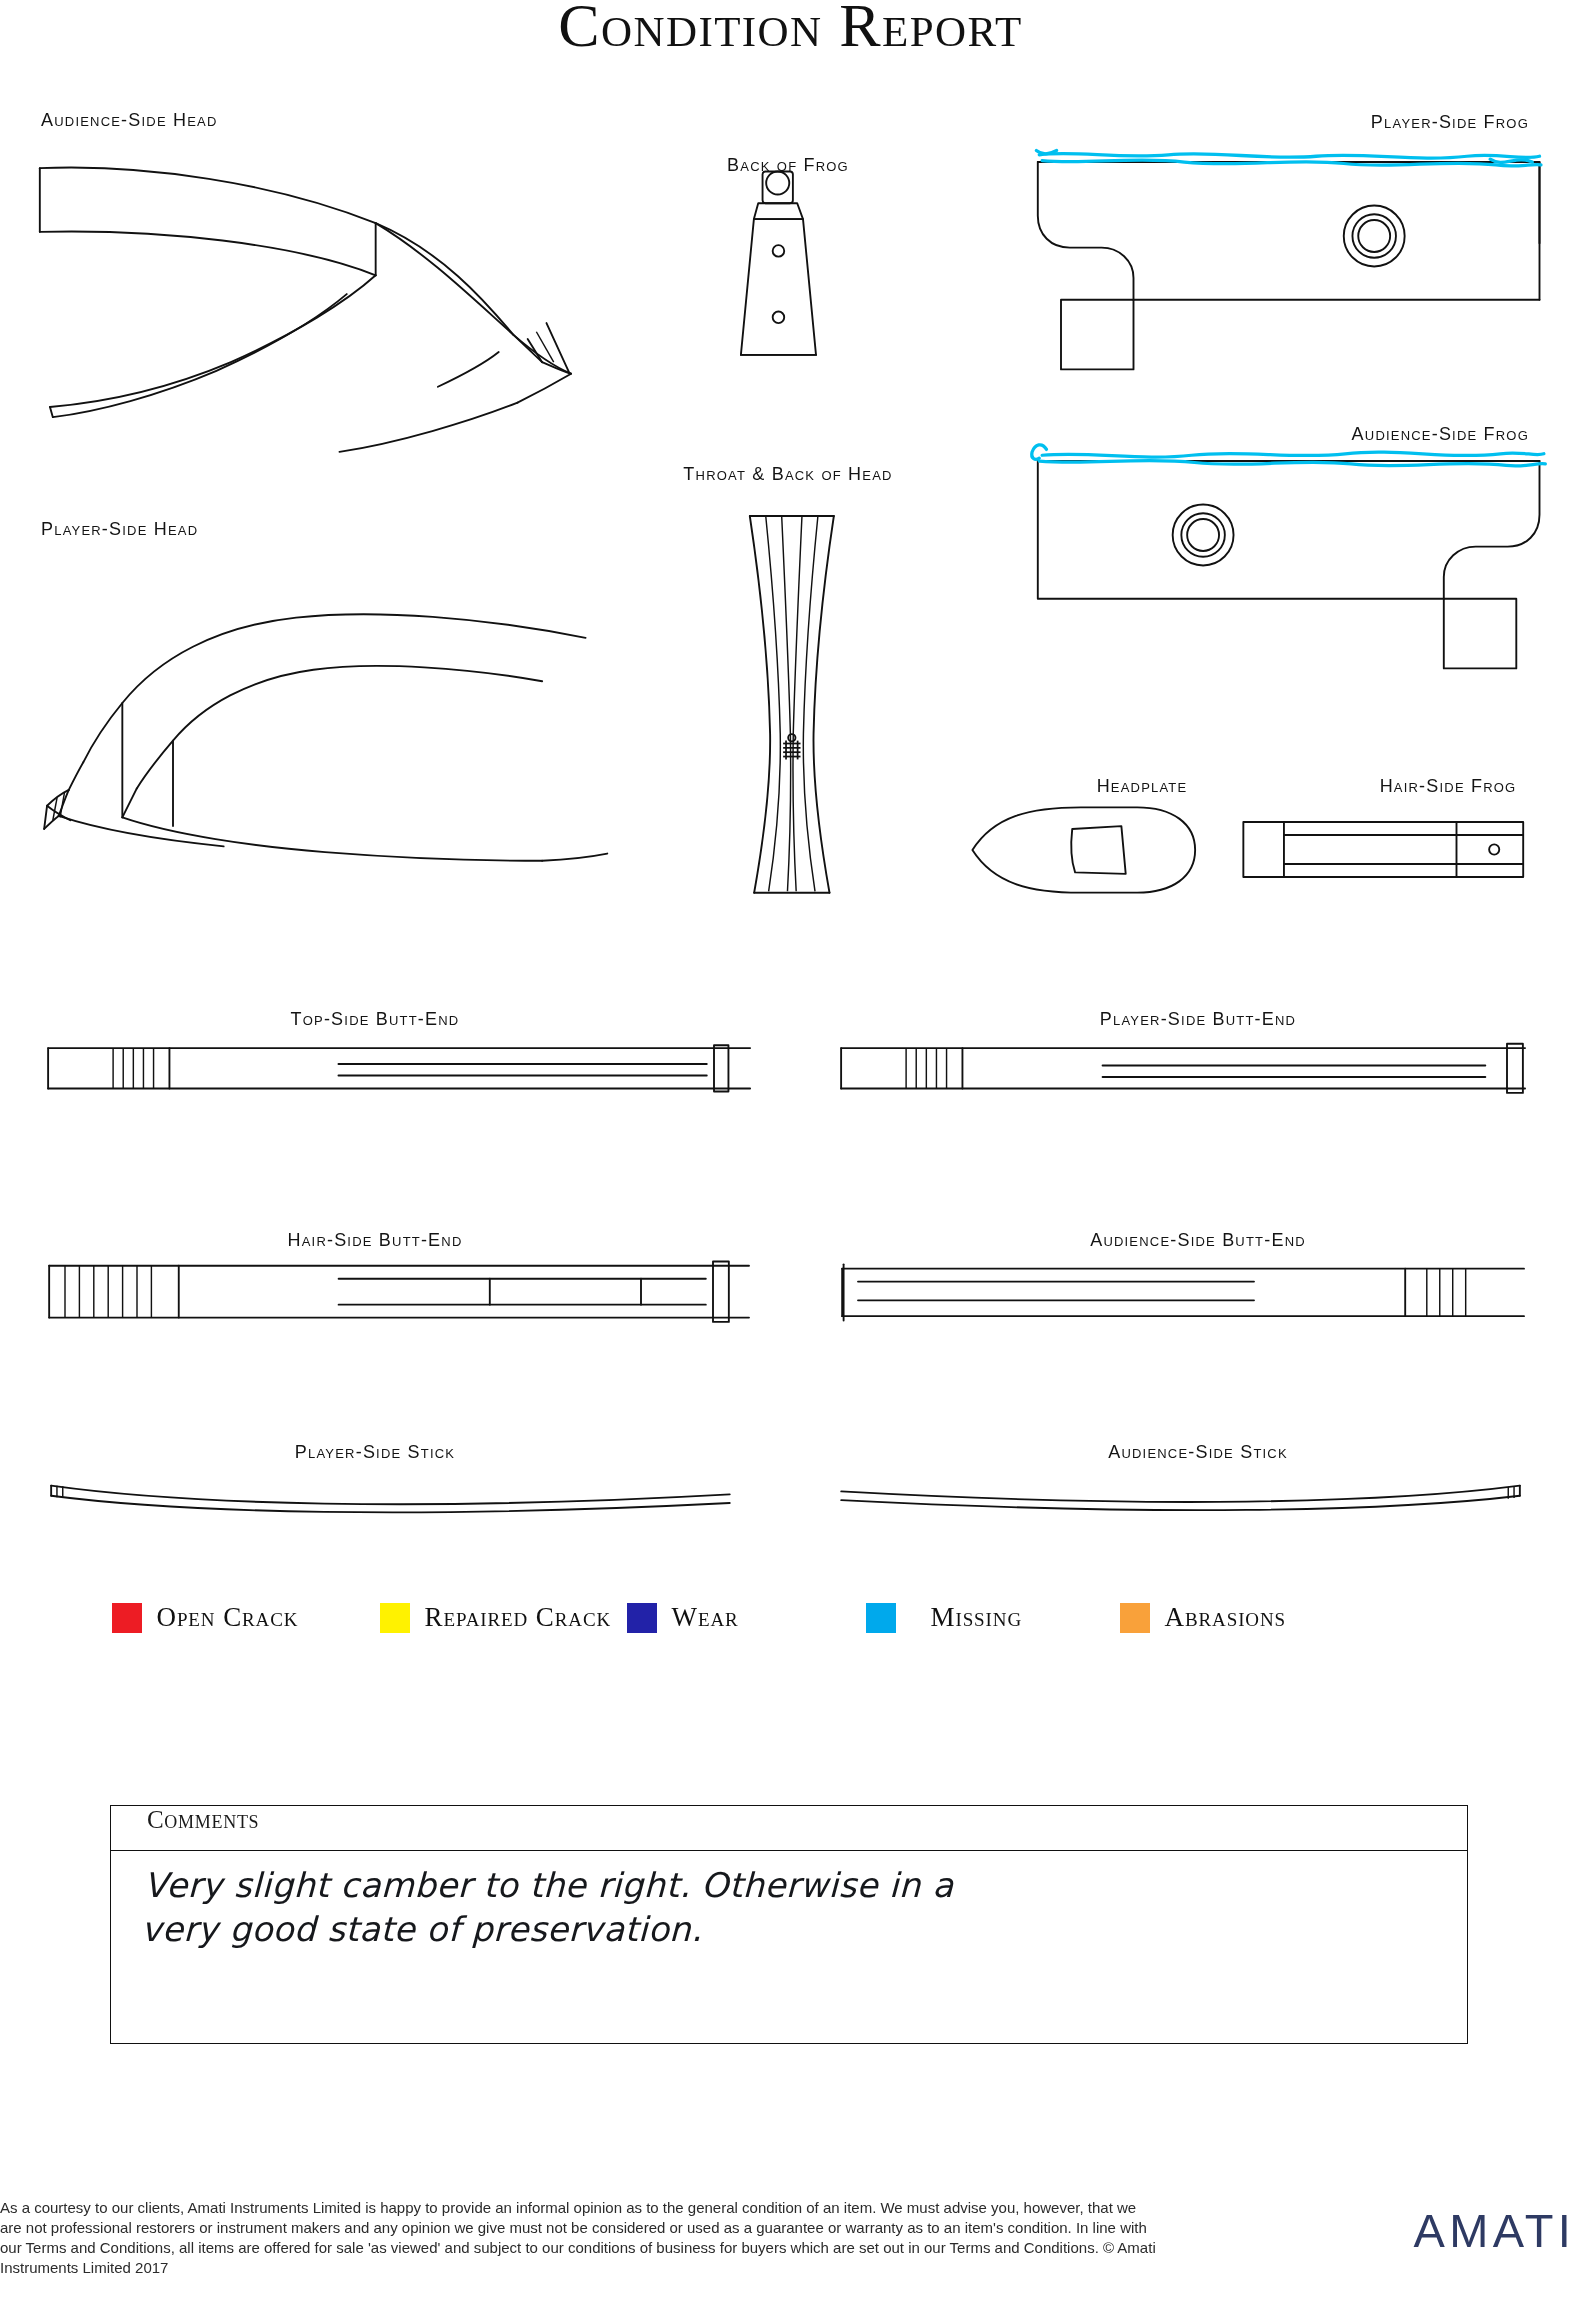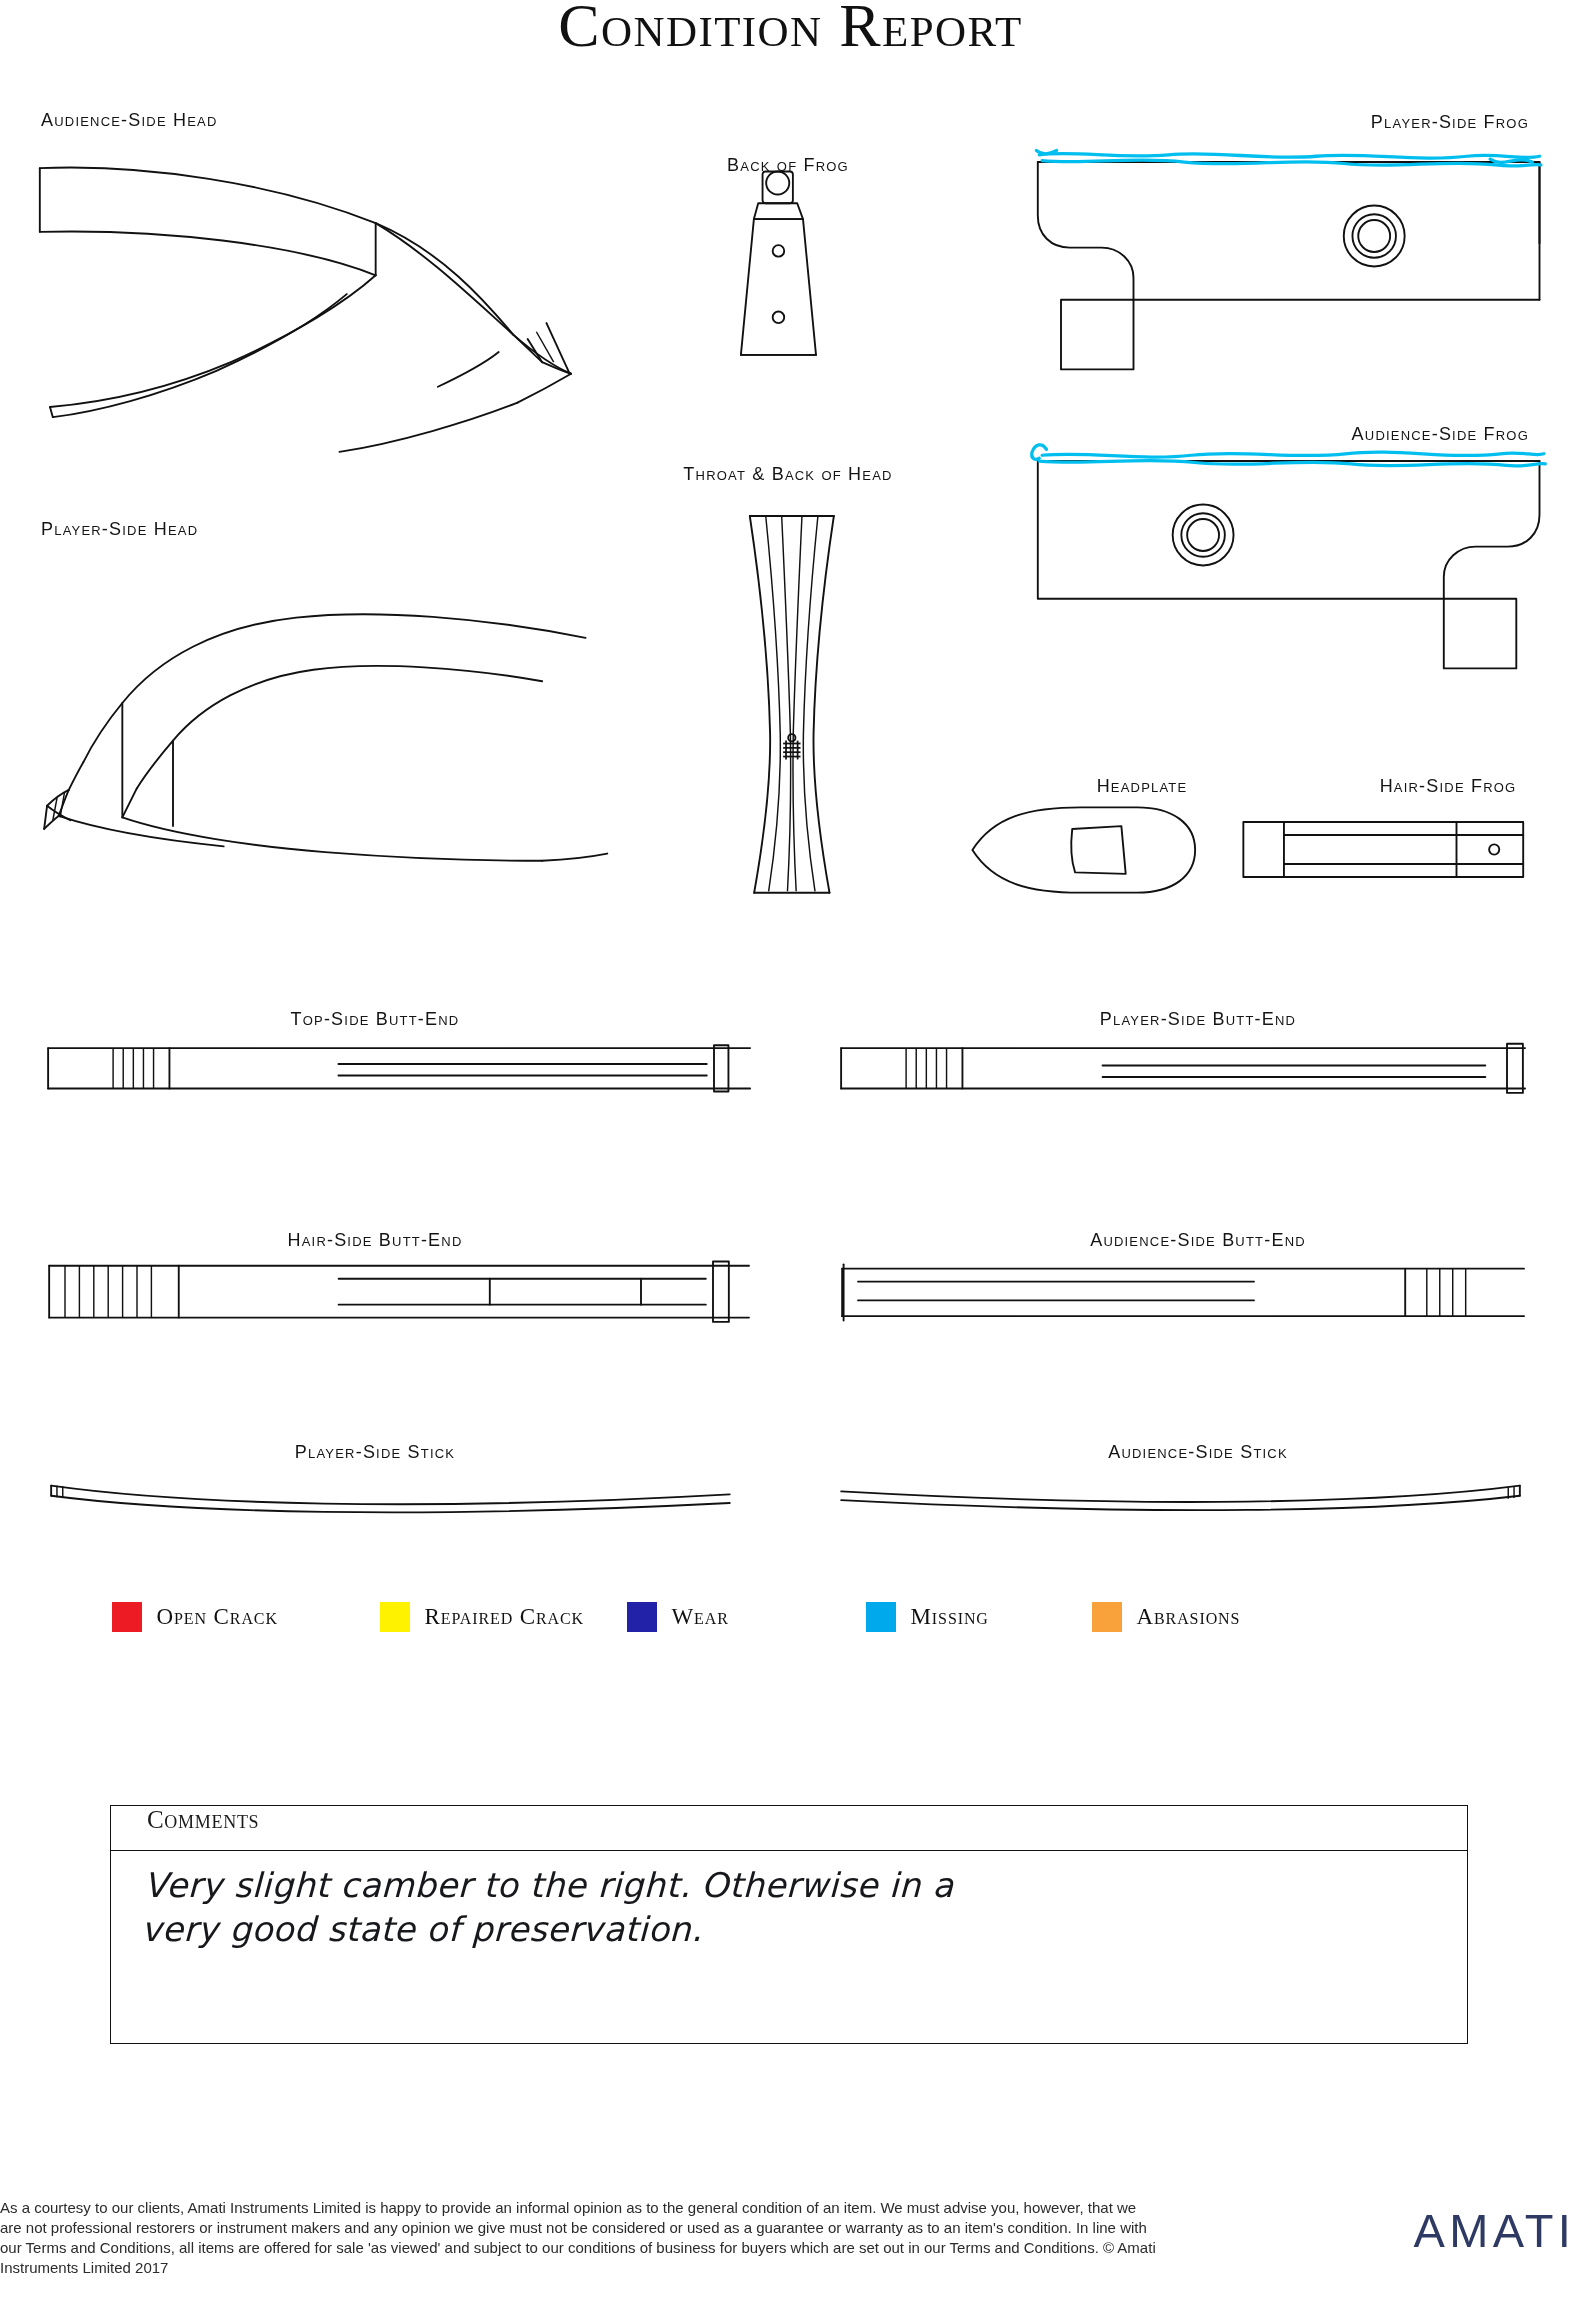--- a/index.html
+++ b/index.html
@@ -57,21 +57,21 @@
   .mark-missing { fill: none; stroke: #00bfef; stroke-width: 4.5; stroke-linecap: round; stroke-linejoin: round; }
 
   
   .legend { position: absolute; left: 112px; top: 1602px; width: 1413px; }
   .legend-row { display: flex; align-items: center; margin-bottom: 22px; }
   .legend-item { display: flex; align-items: center; }
   .swatch { width: 30px; height: 30px; display: inline-block; }
   .legend-label {
     font-family: "Liberation Serif", serif;
     font-variant: small-caps;
-    font-size: 23px;
+    font-size: 27px;
     letter-spacing: 0.9px;
     margin-left: 14.5px;
     color: #111;
     white-space: nowrap;
   }
 
   
   .comments-box {
     position: absolute;
     left: 110px;
@@ -375,21 +375,21 @@
         <span class="legend-label">Open Crack</span>
       </div>
       <div class="legend-item" style="width:247px;">
         <span class="swatch" style="background:#fff200"></span>
         <span class="legend-label">Repaired Crack</span>
       </div>
       <div class="legend-item" style="width:239px;">
         <span class="swatch" style="background:#2222a8"></span>
         <span class="legend-label">Wear</span>
       </div>
-      <div class="legend-item" style="width:226px;">
+      <div class="legend-item" style="width:254px;gap:20px;">
         <span class="swatch" style="background:#00a9ec"></span>
         <span class="legend-label">Missing</span>
       </div>
       <div class="legend-item">
         <span class="swatch" style="background:#f9a13a"></span>
         <span class="legend-label">Abrasions</span>
       </div>
     </div>
   </div>
 

